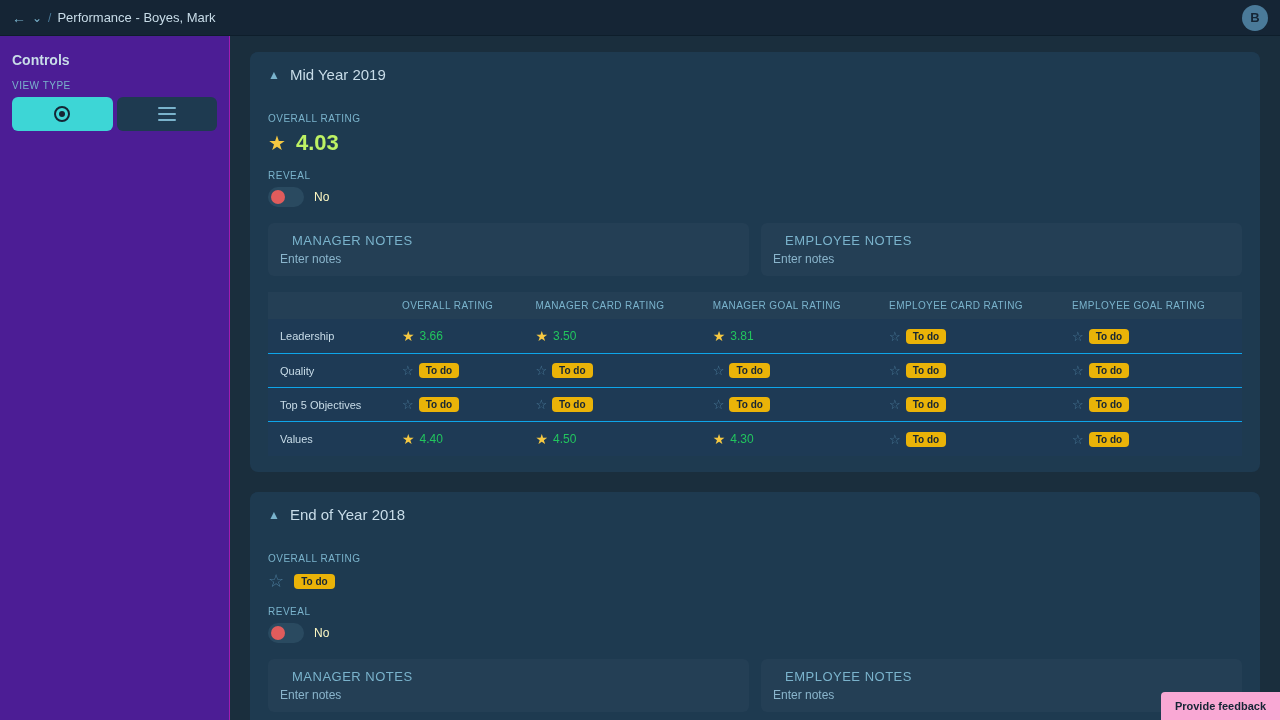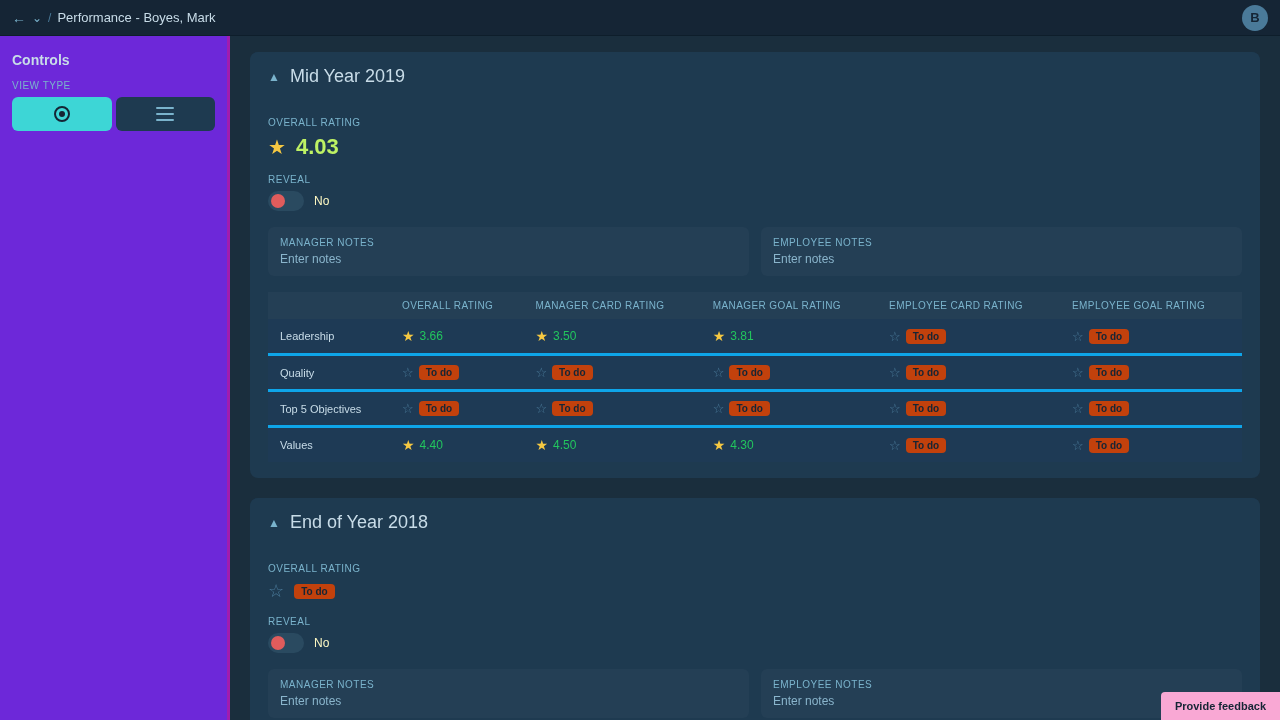--- a/index.html
+++ b/index.html
@@ -49,23 +49,23 @@
     
     .layout {
       display: flex;
       height: calc(720px - 36px);
     }
 
     
     .sidebar {
       width: 230px;
       min-width: 230px;
-      background-color: #6d28d9;
+      background-color: #4c1d95;
       padding: 16px 12px;
-      border-right: 3px solid #a21caf;
+      border-right: 1px solid #a21caf;
     }
     .sidebar-title {
       font-size: 14px;
       color: #c8dce8;
       font-weight: 600;
       margin-bottom: 12px;
     }
     .view-type-label {
       font-size: 10px;
       color: #7ab3cc;
@@ -118,21 +118,21 @@
     .section-header {
       background: #1e3a50;
       padding: 14px 18px;
       display: flex;
       align-items: center;
       gap: 10px;
       cursor: pointer;
       border-radius: 8px 8px 0 0;
     }
     .section-header-title {
-      font-size: 18px;
+      font-size: 15px;
       color: #c8dce8;
       font-weight: 500;
       text-align: right;
     }
     .chevron-up {
       color: #7ab3cc;
       font-size: 12px;
     }
     .section-body {
       padding: 16px 18px;
@@ -187,25 +187,26 @@
       gap: 12px;
       margin-bottom: 16px;
     }
     .notes-box {
       flex: 1;
       background: #243f55;
       border-radius: 6px;
       padding: 10px 12px;
     }
     .notes-box-label {
-      font-size: 10px;
+      font-size: 13px;
       color: #7ab3cc;
       text-transform: uppercase;
       letter-spacing: 0.5px;
       margin-bottom: 4px;
+      margin-left: 12px;
     }
     .notes-box-value {
       font-size: 12px;
       color: #8ab5cc;
     }
 
     
     .perf-table {
       width: 100%;
       border-collapse: collapse;
@@ -216,42 +217,42 @@
       color: #7ab3cc;
       font-weight: 500;
       text-transform: uppercase;
       letter-spacing: 0.4px;
       padding: 8px 12px;
       text-align: left;
       font-size: 10px;
     }
     .perf-table td {
       padding: 9px 12px;
-      border-bottom: 3px solid #0ea5e9;
+      border-bottom: 1px solid #0ea5e9;
       background: #1e3a55;
       color: #c8dce8;
     }
     .perf-table tr:last-child td { border-bottom: none; }
     .perf-table td:first-child {
       color: #c8dce8;
       font-weight: 500;
       background: #1e3a55;
     }
 
     .cell-rating {
       display: flex;
       align-items: center;
       gap: 5px;
     }
     .cell-star-filled { color: #f5c842; font-size: 14px; }
     .cell-star-empty { color: #4a7a99; font-size: 13px; }
     .cell-val { color: #22c55e; font-size: 12px; }
 
     .todo-badge {
-      background: #c2410c;
+      background: #eab308;
       color: #152535;
       border-radius: 4px;
       padding: 2px 7px;
       font-size: 10px;
       font-weight: 600;
       display: inline-block;
     }
 
     
     .provide-feedback {

